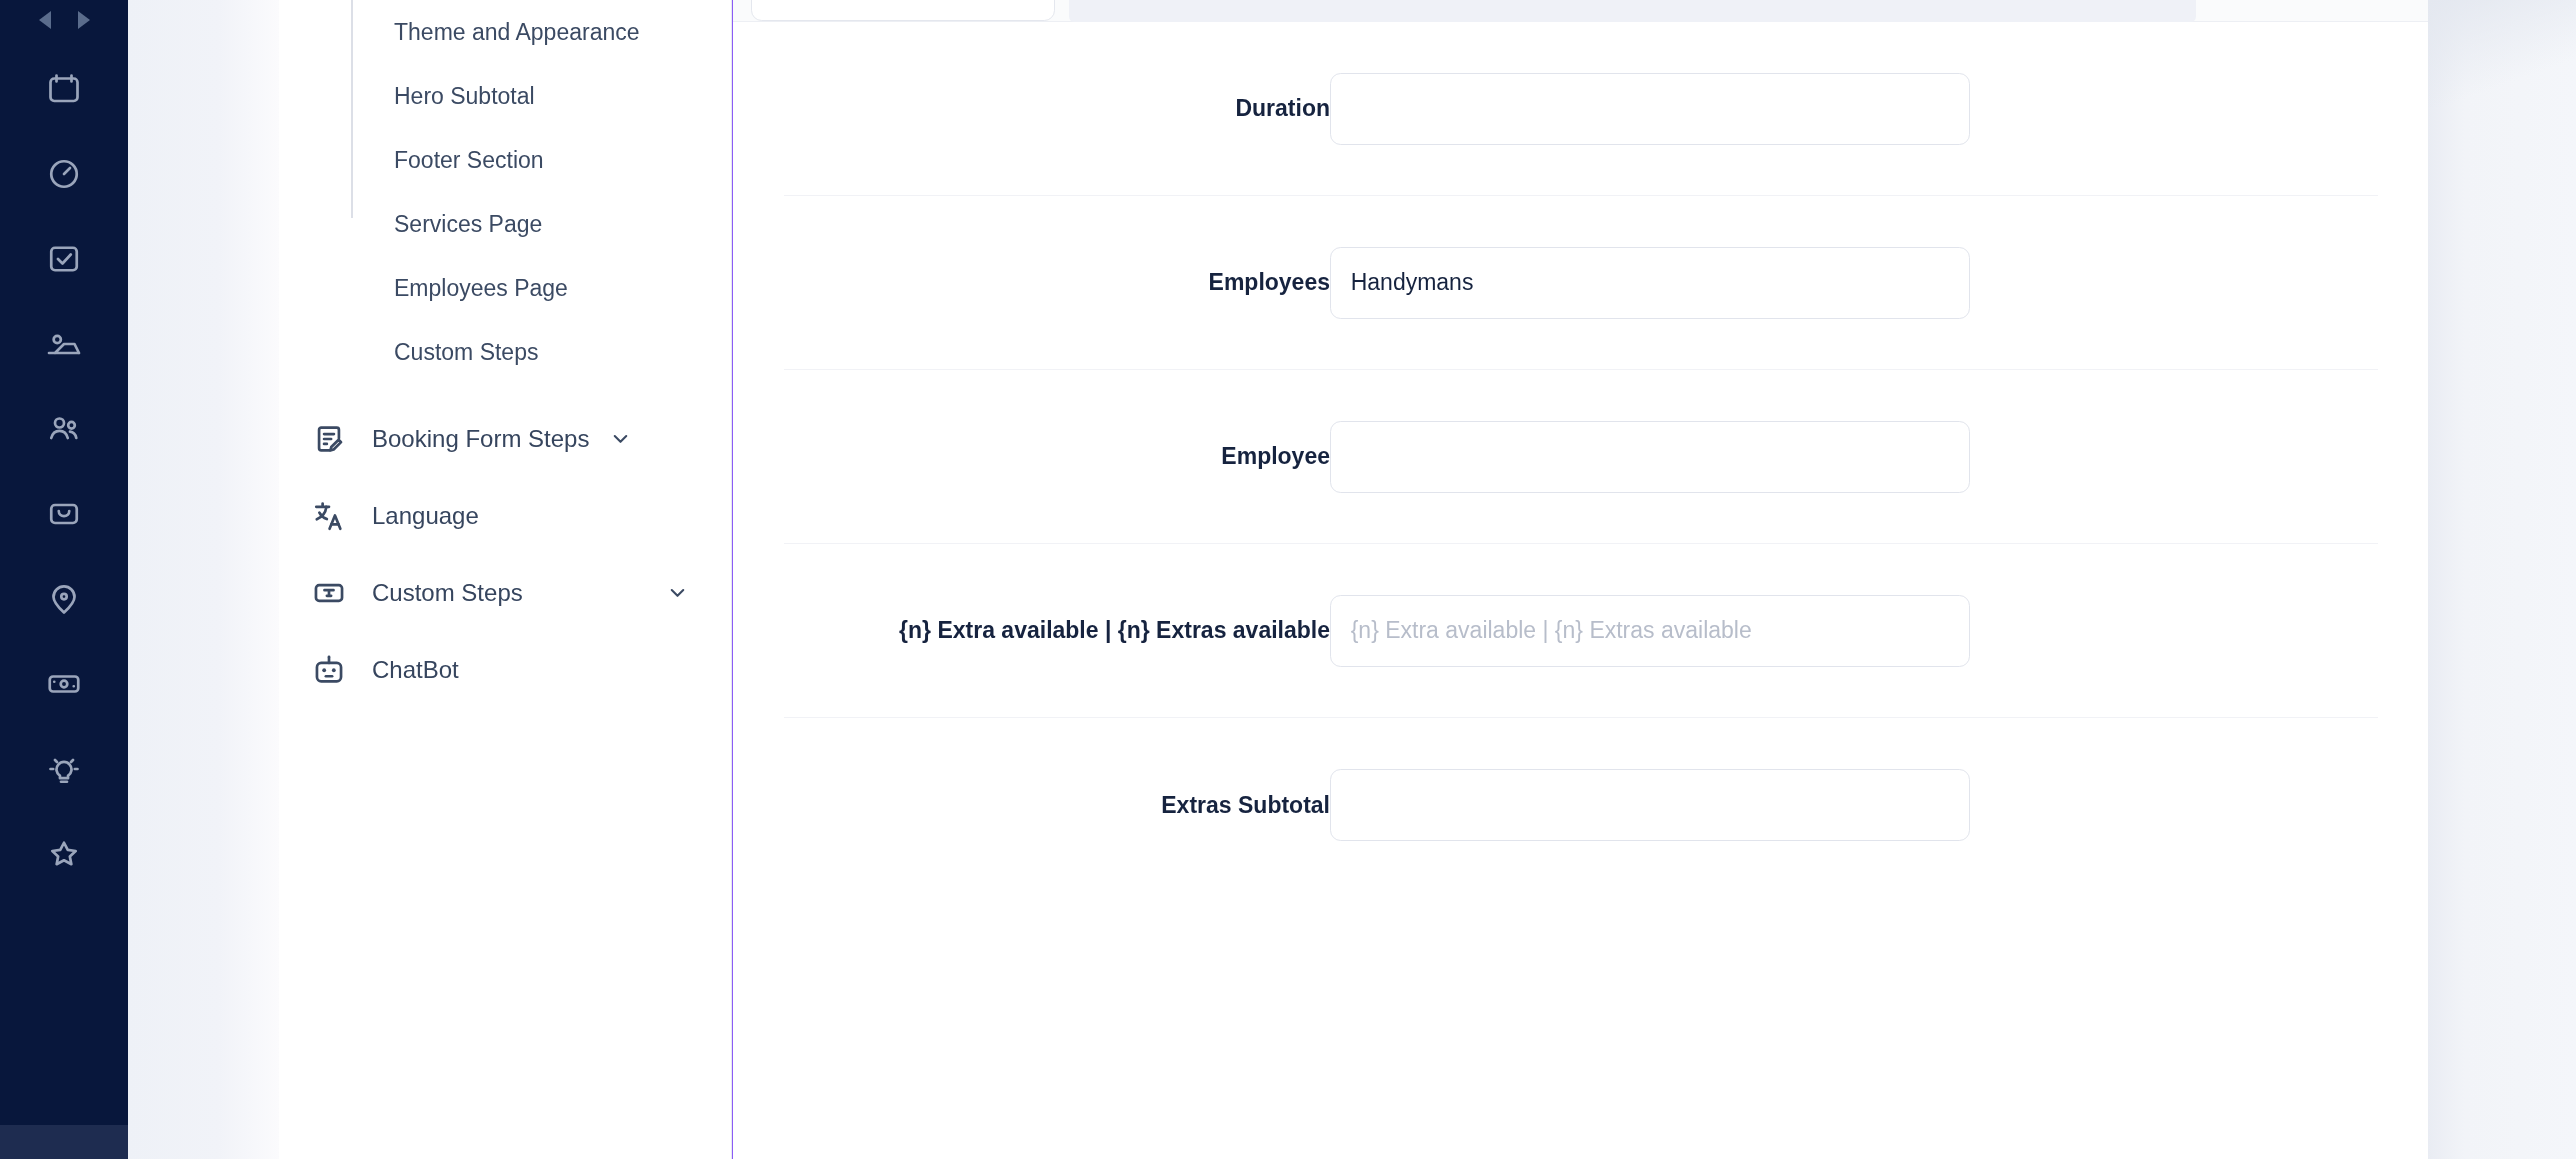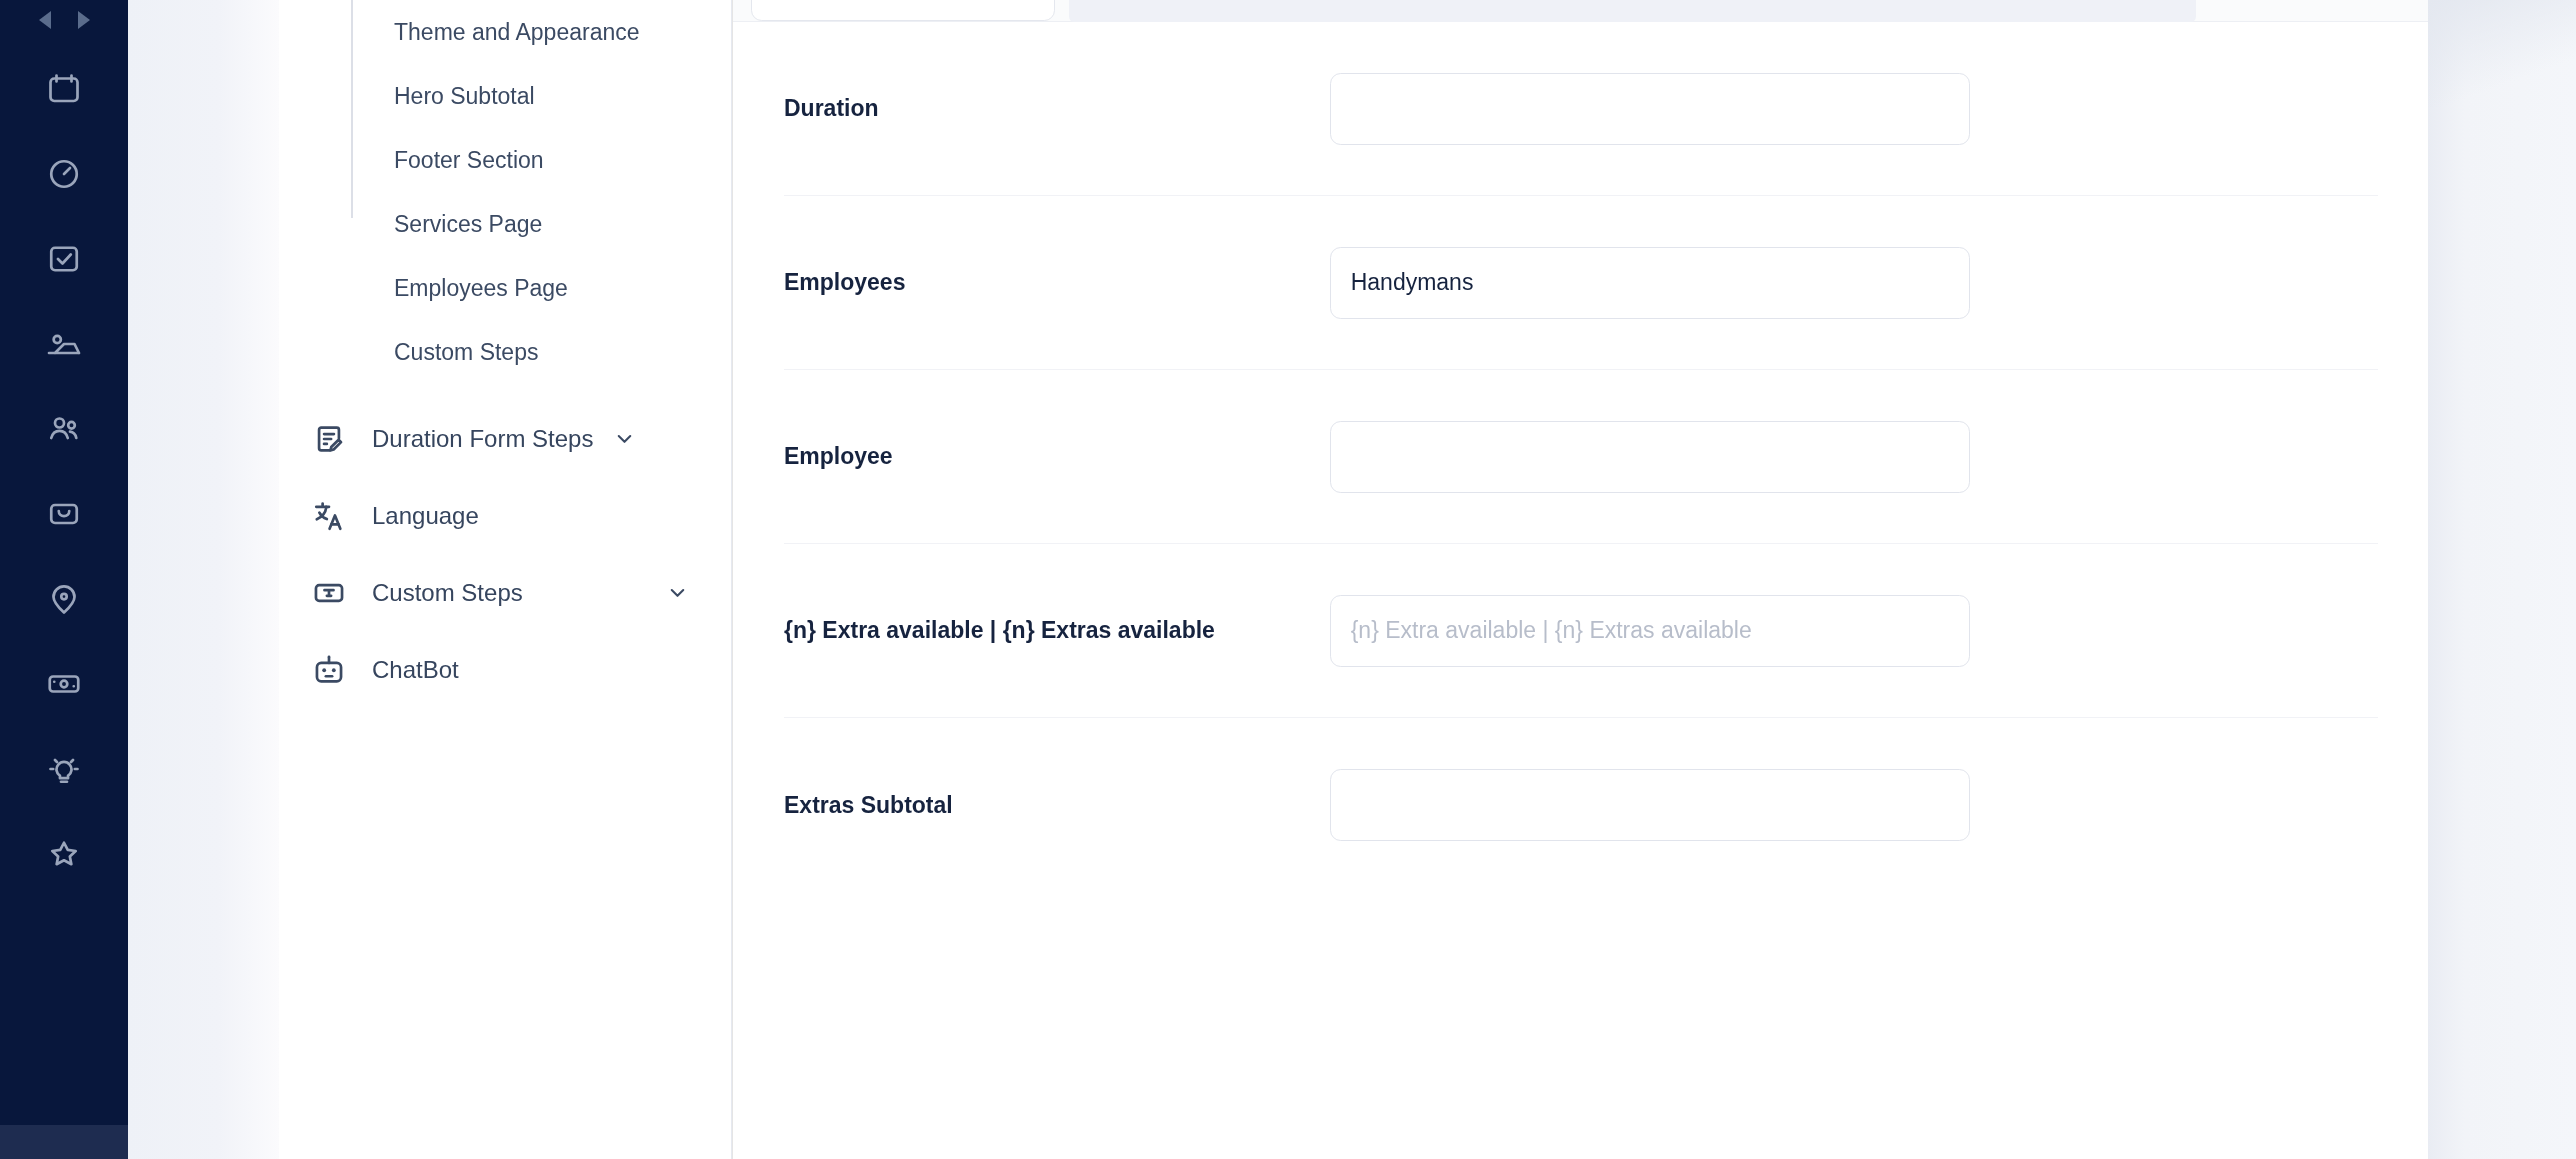--- a/index.html
+++ b/index.html
@@ -3,21 +3,21 @@
 <meta charset="utf-8">
 <style>
   * { box-sizing: border-box; margin: 0; padding: 0; }
   html, body {
     width: 2576px; height: 1159px;
     overflow: hidden;
     background: #ffffff;
     font-family: "Liberation Sans", sans-serif;
   }
 
-  .app { position: relative; width: 2576px; height: 1159px; background: #e5e5e5; }
+  .app { position: relative; width: 2576px; height: 1159px; background: #8b5cf6; text-align: right; }
 
   
   .rail {
     position: absolute; left: 0; top: 0;
     width: 128px; height: 1159px;
     background: #08173c;
     display: flex; flex-direction: column; align-items: center;
   }
   .rail-toggle {
     width: 128px; height: 39px;
@@ -329,21 +329,21 @@
     <div style="height:16px"></div>
 
     <div class="nav-item">
       <span class="ni-icon">
         <svg viewBox="0 0 24 24">
             <path d="M19 11.5V5.5A1.5 1.5 0 0 0 17.5 4h-11A1.5 1.5 0 0 0 5 5.5v13A1.5 1.5 0 0 0 6.5 20h6"></path>
             <path d="M8.5 8.5h7M8.5 12h5M8.5 15.5h2"></path>
             <path d="M20.5 14.2l-5.2 5.2-2.3.6.6-2.3 5.2-5.2z"></path>
           </svg>
       </span>
-      <span class="ni-label">Duration Form Steps</span>
+      <span class="ni-label">Booking Form Steps</span>
       <span class="ni-chev">
         <svg viewBox="0 0 24 24">
             <path d="M6 9.5l6 6 6-6"></path>
           </svg>
       </span>
     </div>
 
     <div class="nav-item">
       <span class="ni-icon">
         <svg viewBox="0 0 24 24">

